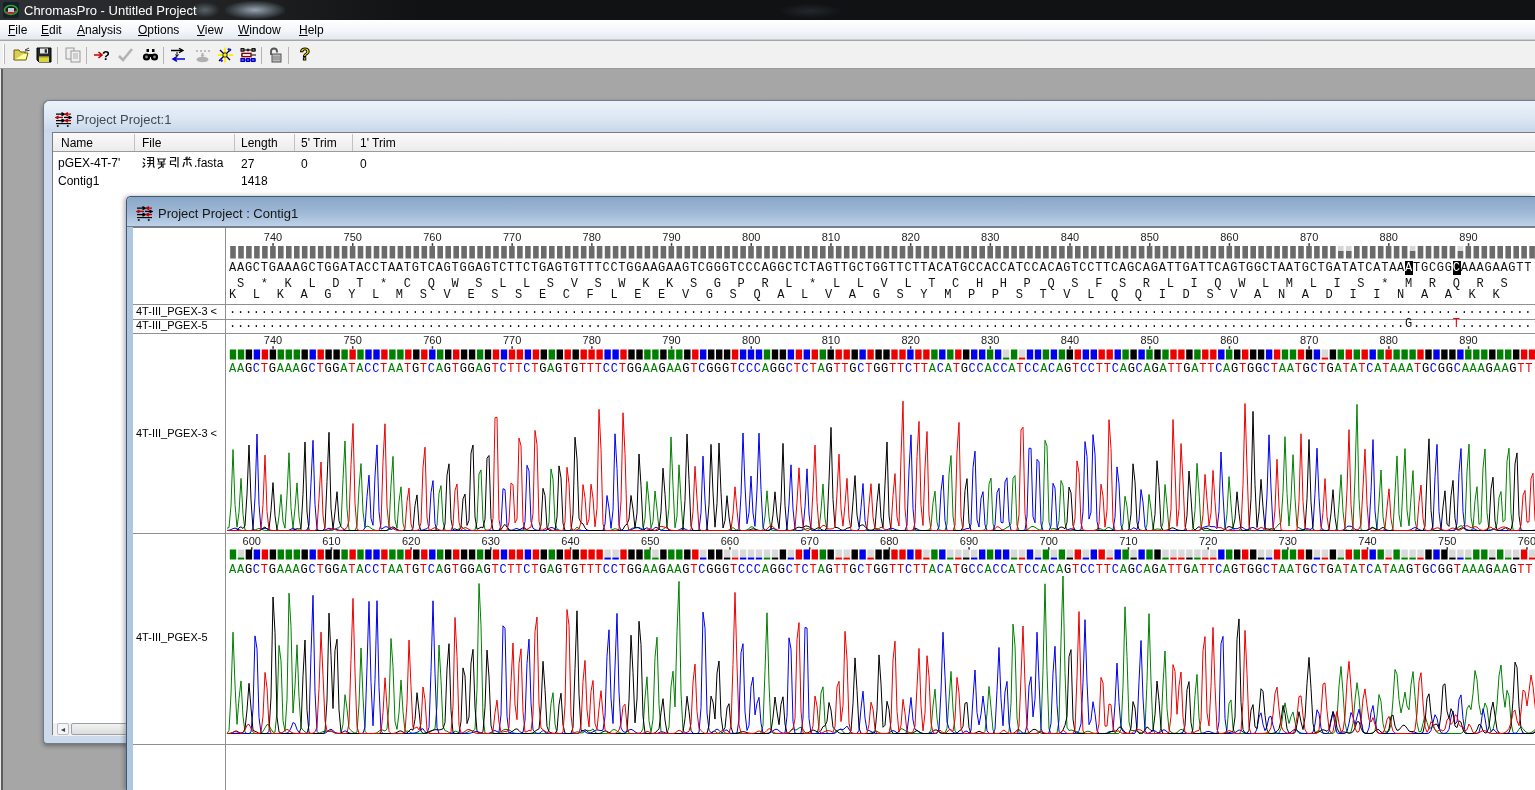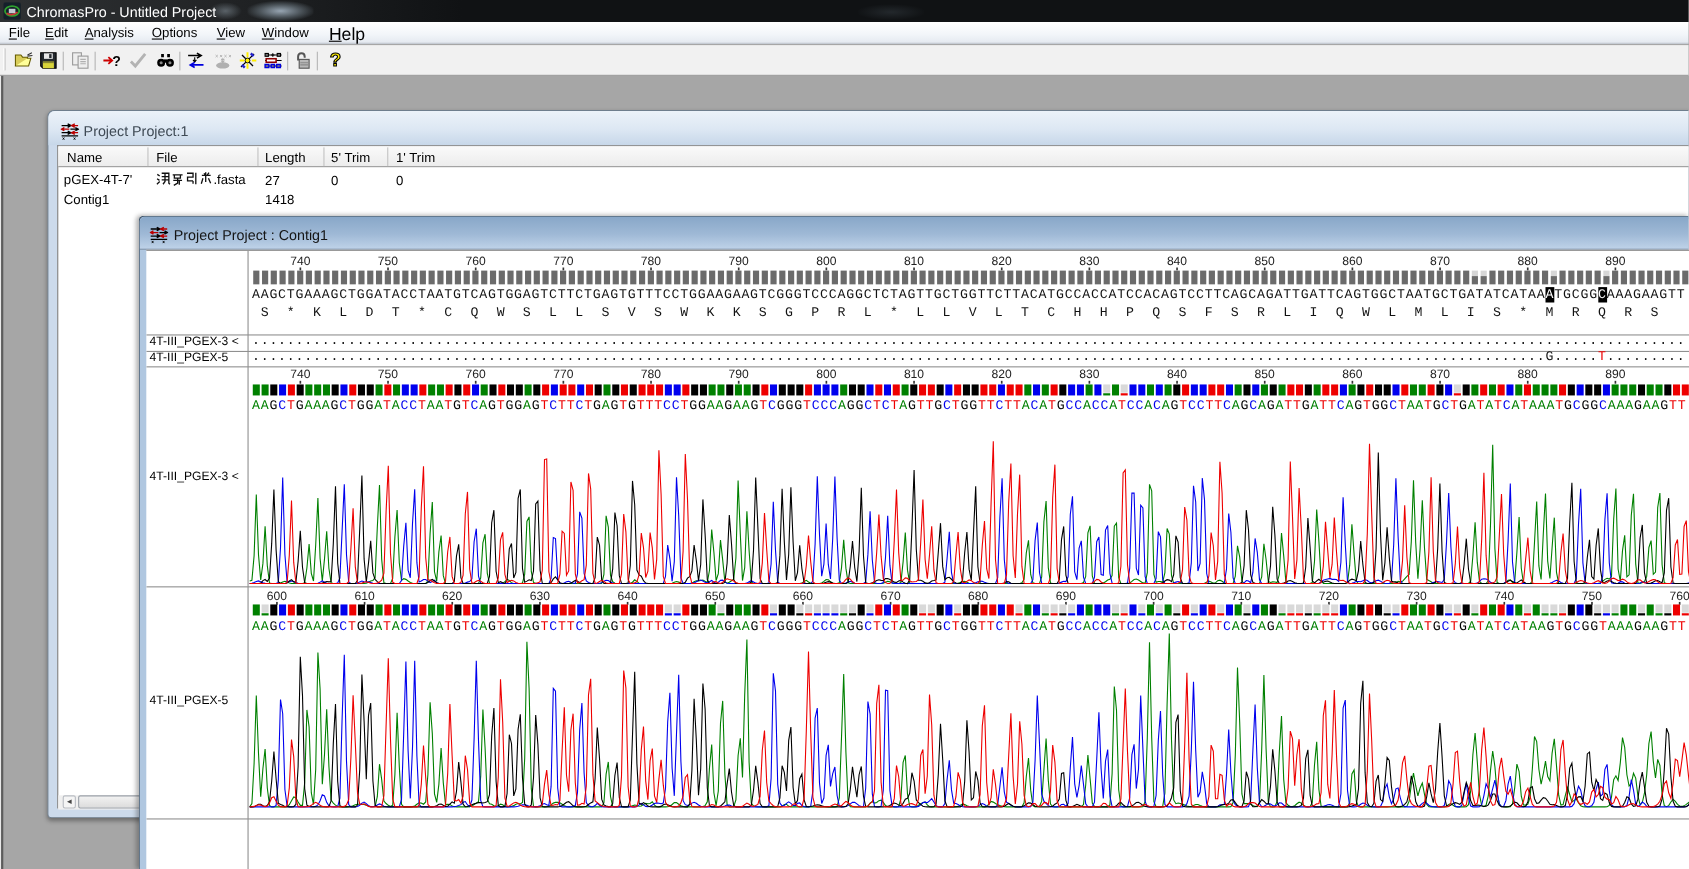--- a/index.html
+++ b/index.html
@@ -24,21 +24,21 @@
  <div class="abs" style="left:24px;top:3px;font-size:13px;color:#fff;">ChromasPro - Untitled Project</div>
 </div>
 
 <div class="abs" style="left:0;top:20px;width:1535px;height:20px;background:linear-gradient(180deg,#ffffff,#f2f5f9 60%,#e4e9f0);border-bottom:1px solid #c6ccd4;">
  <div class="abs" style="left:8px;top:3px;font-size:12px;color:#000"><u>F</u>ile</div>
  <div class="abs" style="left:41px;top:3px;font-size:12px;color:#000"><u>E</u>dit</div>
  <div class="abs" style="left:77px;top:3px;font-size:12px;color:#000"><u>A</u>nalysis</div>
  <div class="abs" style="left:138px;top:3px;font-size:12px;color:#000"><u>O</u>ptions</div>
  <div class="abs" style="left:197px;top:3px;font-size:12px;color:#000"><u>V</u>iew</div>
  <div class="abs" style="left:238px;top:3px;font-size:12px;color:#000"><u>W</u>indow</div>
- <div class="abs" style="left:299px;top:3px;font-size:16px;color:#000"><u>H</u>elp</div>
+ <div class="abs" style="left:299px;top:3px;font-size:12px;color:#000"><u>H</u>elp</div>
 </div>
 
 <div class="abs" style="left:0;top:41px;width:1535px;height:28px;background:#f1f1f1;border-bottom:1px solid #9b9b9b;">
  <div class="abs" style="left:3px;top:3px;width:2px;height:20px;border-left:1px solid #fff;border-right:1px solid #b9b9b9;"></div>
  <svg class="abs" style="left:13px;top:6px" width="17" height="16">
   <path d="M1 13 L3 6 L15 6 L13 13 Z" fill="#ffff99" stroke="#665c00" stroke-width="1"></path>
   <path d="M1 13 L1 3 L6 3 L7.5 5 L12 5 L12 6" fill="#d9cd5a" stroke="#665c00" stroke-width="1"></path>
   <path d="M12 3 L16 1 M12 4 L16.5 3.4" stroke="#333" stroke-width="1" fill="none"></path>
  </svg>
  <svg class="abs" style="left:36px;top:6px" width="16" height="16">
@@ -378,20 +378,21 @@
         <rect x="1481.5" y="246" width="5.6" height="12.5" fill="#6b6b6b"></rect>
         <rect x="1489.5" y="246" width="5.6" height="12.5" fill="#6b6b6b"></rect>
         <rect x="1497.4" y="246" width="5.6" height="12.5" fill="#6b6b6b"></rect>
         <rect x="1505.4" y="246" width="5.6" height="12.5" fill="#6b6b6b"></rect>
         <rect x="1513.4" y="246" width="5.6" height="12.5" fill="#6b6b6b"></rect>
         <rect x="1521.3" y="246" width="5.6" height="12.5" fill="#6b6b6b"></rect>
         <rect x="1529.3" y="246" width="5.6" height="12.5" fill="#6b6b6b"></rect>
     </svg>
     <div class="mono abs" style="left:96px;top:33.5px;">AAGCTGAAAGCTGGATACCTAATGTCAGTGGAGTCTTCTGAGTGTTTCCTGGAAGAAGTCGGGTCCCAGGCTCTAGTTGCTGGTTCTTACATGCCACCATCCACAGTCCTTCAGCAGATTGATTCAGTGGCTAATGCTGATATCATAA<span style="color:#fff;background:#000">A</span>TGCGG<span style="color:#fff;background:#000">C</span>AAAGAAGTT</div>
     <div class="mono abs" style="left:96px;top:50px;"> S  *  K  L  D  T  *  C  Q  W  S  L  L  S  V  S  W  K  K  S  G  P  R  L  *  L  L  V  L  T  C  H  H  P  Q  S  F  S  R  L  I  Q  W  L  M  L  I  S  *  M  R  Q  R  S   </div>
+    <div class="mono abs" style="left:96px;top:61px;">K  L  K  A  G  Y  L  M  S  V  E  S  S  E  C  F  L  E  E  V  G  S  Q  A  L  V  A  G  S  Y  M  P  P  S  T  V  L  Q  Q  I  D  S  V  A  N  A  D  I  I  N  A  A  K  K    </div>
     <div class="hl" style="left:0;top:76px;width:1403px;"></div>
     <div class="abs" style="left:3px;top:76.5px;font-size:11px;color:#000;">4T-III_PGEX-3 &lt;</div>
     <div class="mono abs" style="left:96px;top:76px;">....................................................................................................................................................................</div>
     <div class="hl" style="left:0;top:91px;width:1403px;"></div>
     <div class="abs" style="left:3px;top:90.5px;font-size:11px;color:#000;">4T-III_PGEX-5</div>
     <div class="mono abs" style="left:96px;top:90px;">....................................................................................................................................................G.....<span style="color:#ee0000">T</span>.........</div>
     <div class="hl" style="left:0;top:105px;width:1403px;"></div>
 
     <svg class="abs" style="left:92px;top:106px" width="1311" height="199" viewBox="225 334 1311 199">
       <text x="273.0" y="344" text-anchor="middle">740</text>

